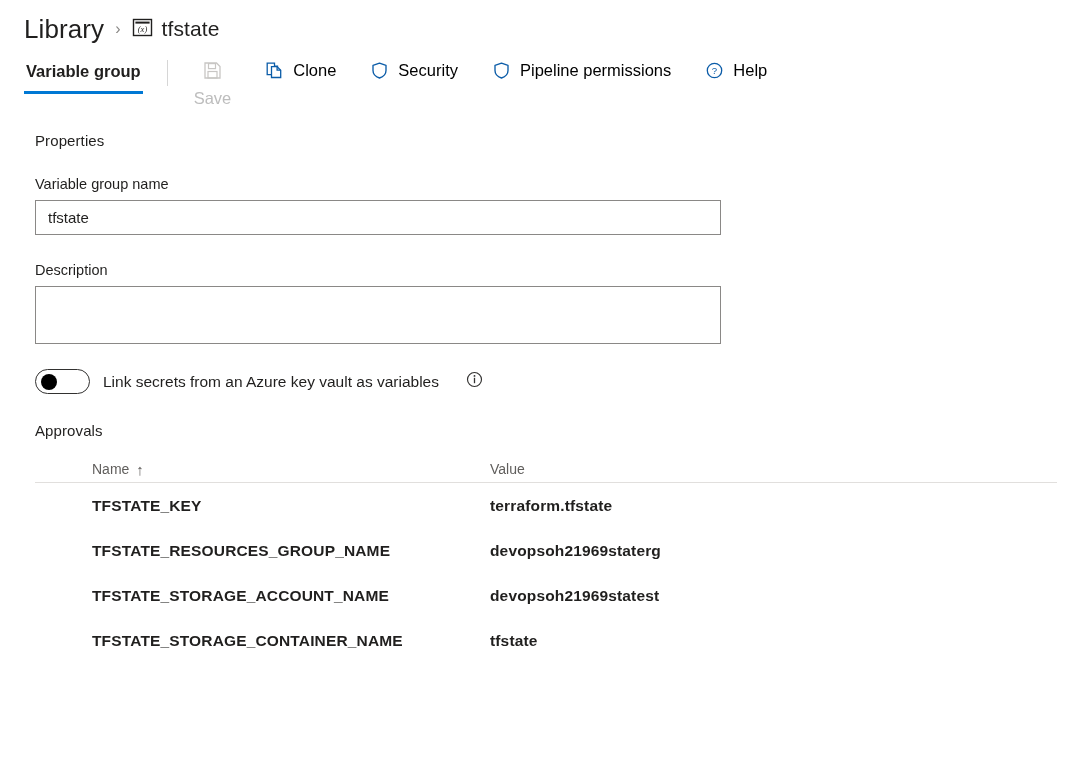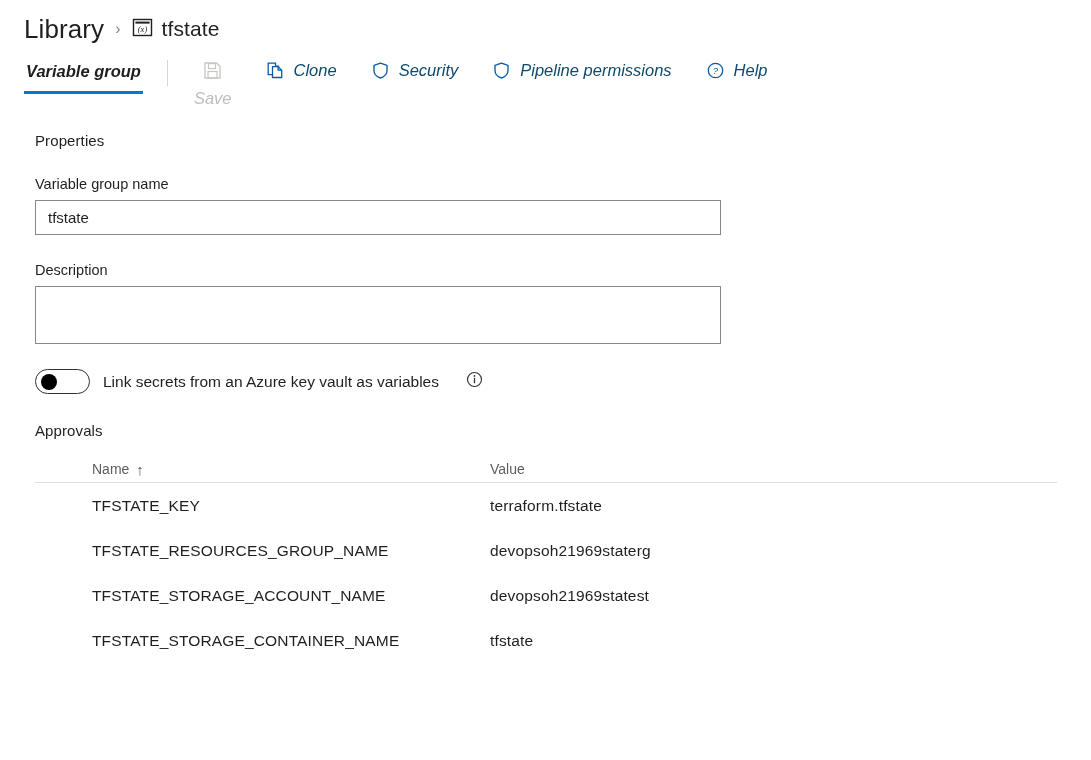--- a/index.html
+++ b/index.html
@@ -41,21 +41,20 @@
   }
   .vg-icon { display: block; }
 
   
   .toolbar {
     display: flex;
     align-items: flex-start;
     height: 46px;
     padding-left: 24px;
     gap: 0;
-    font-style: italic;
   }
   .tab {
     position: relative;
     font-size: 16.5px;
     font-weight: bold;
     color: #201f1e;
     padding: 4px 2px 16px 2px;
     cursor: pointer;
     margin-right: 24px;
   }
@@ -69,21 +68,21 @@
     width: 1px;
     height: 26px;
     background: #d6d6d6;
     margin: 2px 22px 0 0;
   }
   .tb-item {
     display: flex;
     align-items: center;
     gap: 9px;
     font-size: 16.5px;
-    color: #0c4a6e;
+    color: #000000;
     padding: 3px 4px;
     margin-right: 26px;
     cursor: pointer;
     white-space: nowrap;
   }
   .tb-item.disabled { color: #bdbdbd; cursor: default; flex-direction: column; }
   .tb-item svg { display: block; flex: 0 0 auto; }
 
   
   .content { padding-left: 35px; }
@@ -185,20 +184,21 @@
   .sort-arrow { font-size: 15px; color: #605e5c; line-height: 1; }
 
   .trow { display: flex; align-items: center; height: 45px; }
   .td {
     font-size: 15.5px;
     color: #201f1e;
     letter-spacing: .15px;
     white-space: nowrap;
     overflow: hidden;
     text-overflow: ellipsis;
+    font-weight: bold;
   }
 </style>
 </head>
 <body>
 
 <div class="breadcrumb">
   <span class="crumb-link">Library</span>
   <span class="crumb-sep">›</span>
   <span class="vg-icon">
     <svg width="21" height="19" viewBox="0 0 21 19">

